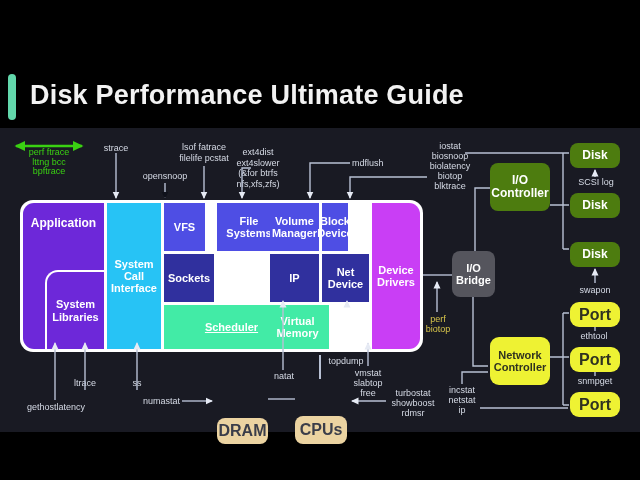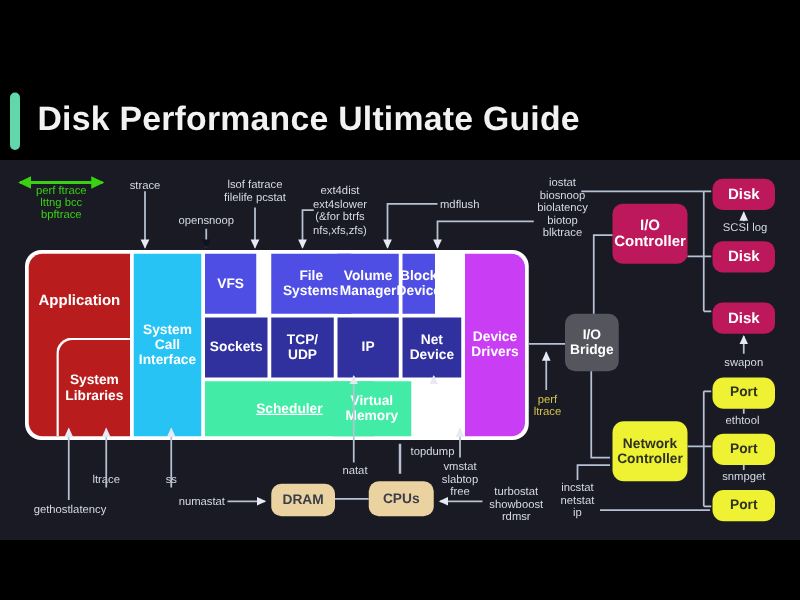--- a/index.html
+++ b/index.html
@@ -6,34 +6,34 @@
   #stage{position:relative;width:640px;height:480px;background:#000;overflow:hidden;
          font-family:"Liberation Sans",sans-serif;}
   #diagram-bg{position:absolute;left:0;top:128px;width:640px;height:304px;background:#191a23;}
   
   #accent{position:absolute;left:8px;top:74px;width:8px;height:46px;border-radius:4px;background:#62d7ab;}
   #title{position:absolute;left:30px;top:80px;font-size:27px;font-weight:bold;color:#f2f2f2;letter-spacing:.2px;}
   
   .box{position:absolute;display:flex;align-items:center;justify-content:center;text-align:center;
        white-space:pre-line;font-weight:bold;color:#fff;line-height:1.12;}
   #container{position:absolute;left:20px;top:200px;width:403px;height:152px;background:#fff;border-radius:13px;}
-  .app{left:23px;top:203px;width:81px;height:146px;background:#b91c1c;
-       border-radius:11px 0 0 11px;font-size:12px;align-items:flex-start;padding-top:31px;box-sizing:border-box;}
+  .app{left:23px;top:203px;width:81px;height:146px;background:#6d28d9;
+       border-radius:11px 0 0 11px;font-size:12px;align-items:flex-start;padding-top:14px;box-sizing:border-box;}
   .syslib{position:absolute;right:0;bottom:0;width:57px;height:77px;border-top:2px solid #fff;border-left:2px solid #fff;
        border-top-left-radius:13px;display:flex;align-items:center;justify-content:center;text-align:center;
        white-space:pre-line;font-size:11px;font-weight:bold;color:#fff;line-height:1.15;}
   .sci{left:107px;top:203px;width:54px;height:146px;background:#27c3f5;font-size:11px;}
   .r1{top:203px;height:48px;background:#4e4ee4;font-size:11px;}
   .r2{top:254px;height:48px;background:#30309e;font-size:11px;}
   .grn{top:305px;height:44px;background:#42eba6;font-size:11px;}
   .drv{left:372px;top:203px;width:48px;height:146px;background:#c93ef5;border-radius:0 11px 11px 0;font-size:11px;}
-  .red{background:#be185d;border-radius:8px;font-size:12px;}
-  .yel{background:#eef233;border-radius:9px;color:#2f3220;font-size:11px;}
+  .red{background:#4d7c0f;border-radius:8px;font-size:12px;}
+  .yel{background:#eef233;border-radius:9px;color:#2f3220;font-size:16px;}
   .gray{background:#55555d;border-radius:8px;font-size:11px;}
-  .tan{background:#ebd3a1;border-radius:8px;color:#3a3d49;font-size:11px;font-weight:600;}
+  .tan{background:#ebd3a1;border-radius:8px;color:#3a3d49;font-size:16px;font-weight:600;margin-top:31px;}
   
   .lbl{position:absolute;font-size:9px;line-height:10px;color:#d6dbe6;text-align:center;
        white-space:pre-line;transform:translateX(-50%);}
   .lbl.left{transform:none;text-align:left;}
   .lbl.right{transform:none;text-align:right;}
   .lbl.grnTxt{color:#3ad112;line-height:9.5px;}
   .lbl.yelTxt{color:#d8c54b;}
   svg#wires{position:absolute;left:0;top:0;z-index:5;pointer-events:none;}
 </style>
 </head>
@@ -163,22 +163,20 @@
 Call
 Interface</div>
   <div class="box r1" style="left:164px;width:41px;">VFS</div>
   <div class="box r1" style="left:217px;width:64px;">File
 Systems</div>
   <div class="box r1" style="left:270px;width:49px;">Volume
 Manager</div>
   <div class="box r1" style="left:322px;width:26px;">Block
 Device</div>
   <div class="box r2" style="left:164px;width:50px;">Sockets</div>
-  <div class="box r2" style="left:217px;width:50px;">TCP/
-UDP</div>
   <div class="box r2" style="left:270px;width:49px;">IP</div>
   <div class="box r2" style="left:322px;width:47px;">Net
 Device</div>
   <div class="box grn" style="left:164px;width:135px;text-decoration:underline;">Scheduler</div>
   <div class="box grn" style="left:266px;width:63px;">Virtual
 Memory</div>
   <div class="box drv">Device
 Drivers</div>
 
   <div class="box red" style="left:490px;top:163px;width:60px;height:48px;">I/O
@@ -196,39 +194,39 @@
   <div class="box tan" style="left:217px;top:387px;width:51px;height:26px;">DRAM</div>
   <div class="box tan" style="left:295px;top:385px;width:52px;height:28px;">CPUs</div>
 
   <div class="lbl grnTxt" style="left:49px;top:148px;">perf ftrace
 lttng bcc
 bpftrace</div>
   <div class="lbl" style="left:116px;top:143px;">strace</div>
   <div class="lbl" style="left:165px;top:171px;">opensnoop</div>
   <div class="lbl" style="left:204px;top:142px;line-height:11px;">lsof fatrace
 filelife pcstat</div>
-  <div class="lbl" style="left:272px;top:147px;line-height:10.5px;">ext4dist
+  <div class="lbl" style="left:258px;top:147px;line-height:10.5px;">ext4dist
 ext4slower
 (&amp;for btrfs
 nfs,xfs,zfs)</div>
   <div class="lbl left" style="left:352px;top:158px;">mdflush</div>
   <div class="lbl" style="left:450px;top:141px;">iostat
 biosnoop
 biolatency
 biotop
 blktrace</div>
   <div class="lbl" style="left:596px;top:177px;">SCSI log</div>
   <div class="lbl" style="left:595px;top:285px;">swapon</div>
   <div class="lbl" style="left:594px;top:331px;">ethtool</div>
   <div class="lbl" style="left:595px;top:376px;">snmpget</div>
   <div class="lbl" style="left:462px;top:385px;">incstat
 netstat
 ip</div>
   <div class="lbl yelTxt" style="left:438px;top:314px;">perf
-ltrace</div>
+biotop</div>
   <div class="lbl" style="left:284px;top:371px;">natat</div>
   <div class="lbl" style="left:346px;top:356px;">topdump</div>
   <div class="lbl" style="left:368px;top:368px;">vmstat
 slabtop
 free</div>
   <div class="lbl" style="left:413px;top:388px;">turbostat
 showboost
 rdmsr</div>
   <div class="lbl right" style="left:136px;top:396px;width:44px;">numastat</div>
   <div class="lbl" style="left:137px;top:378px;">ss</div>

